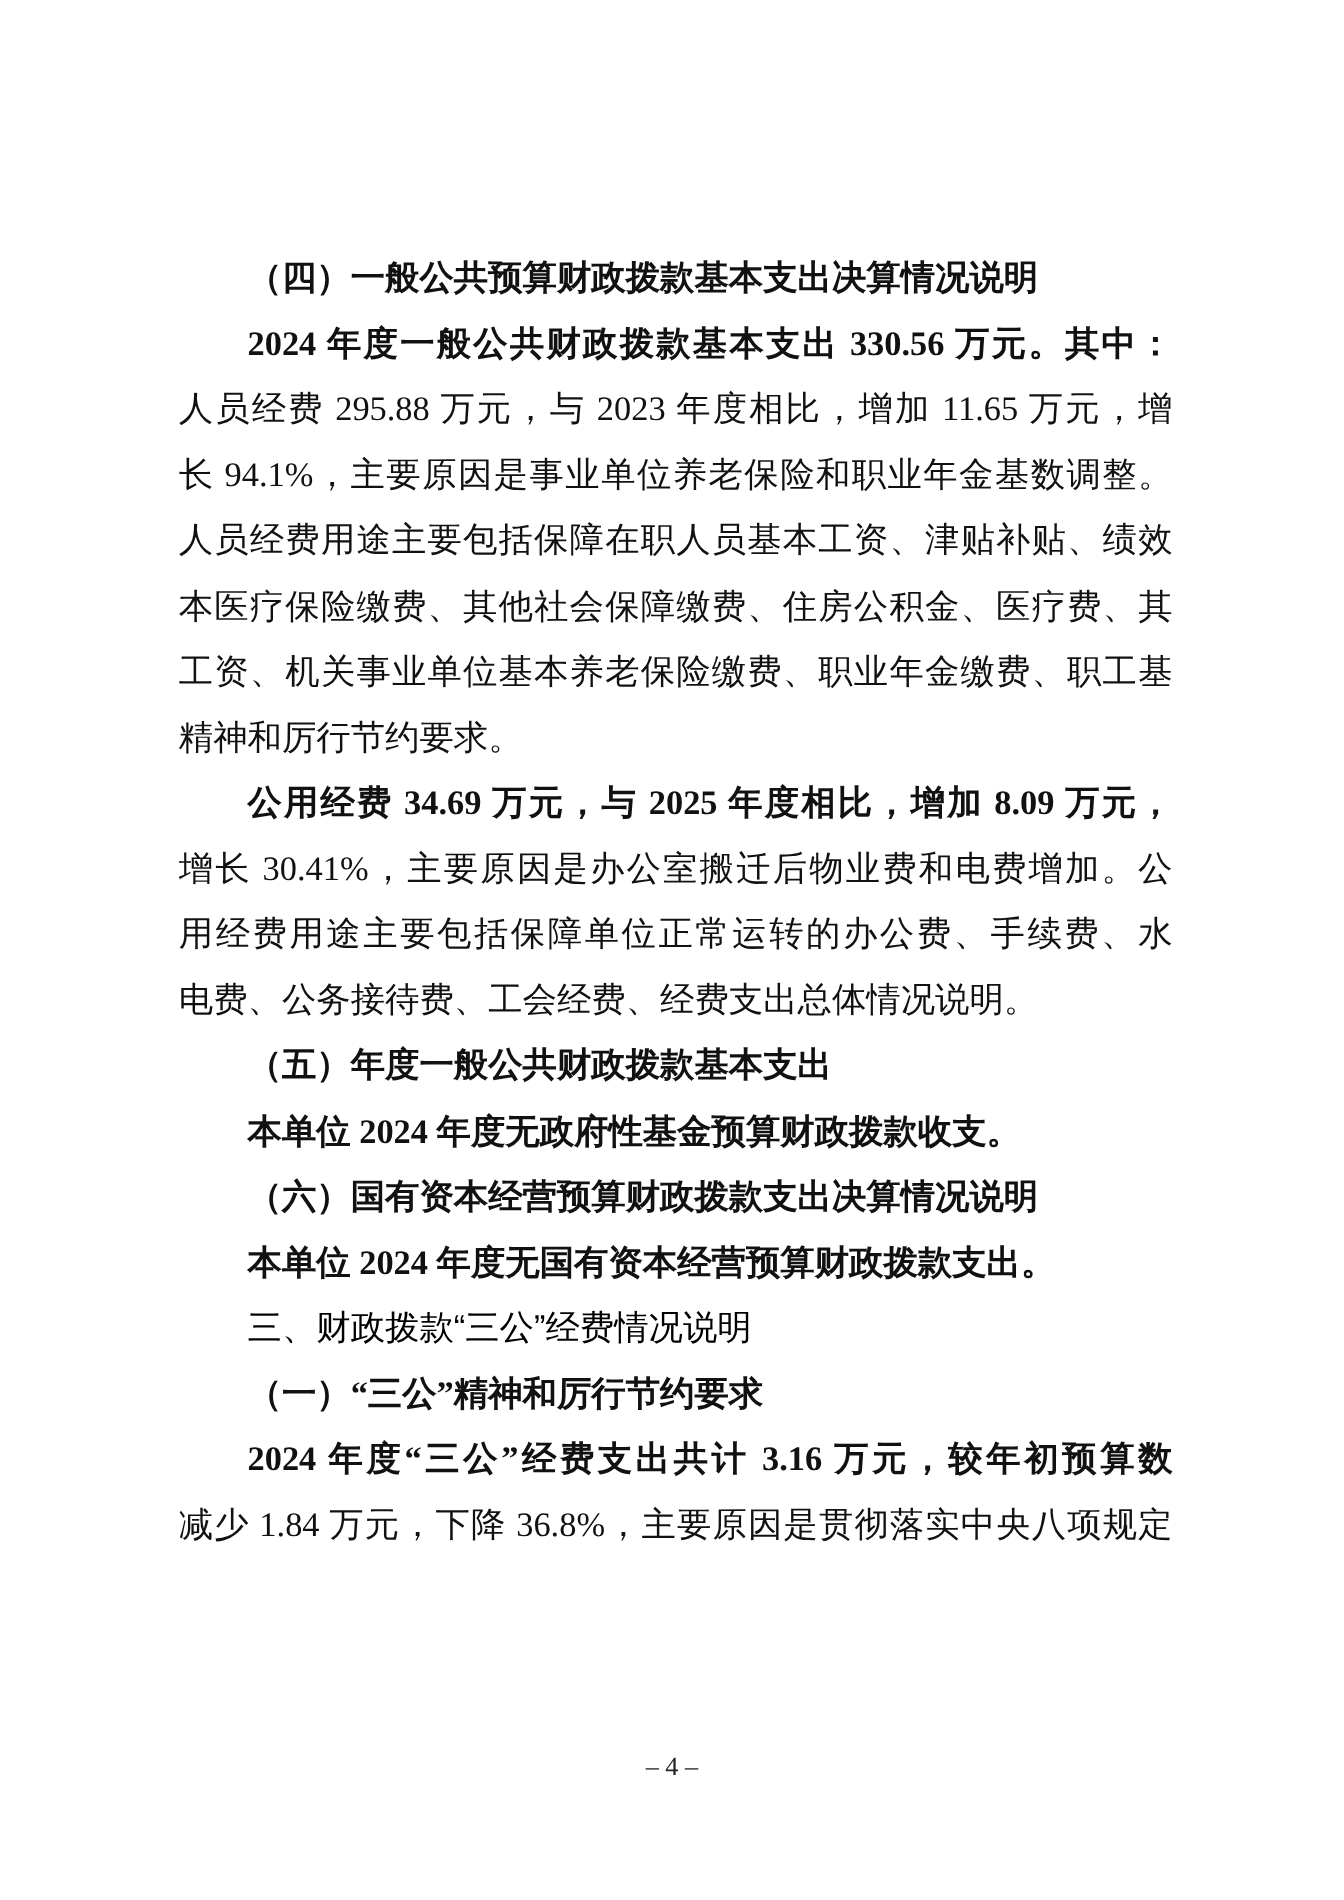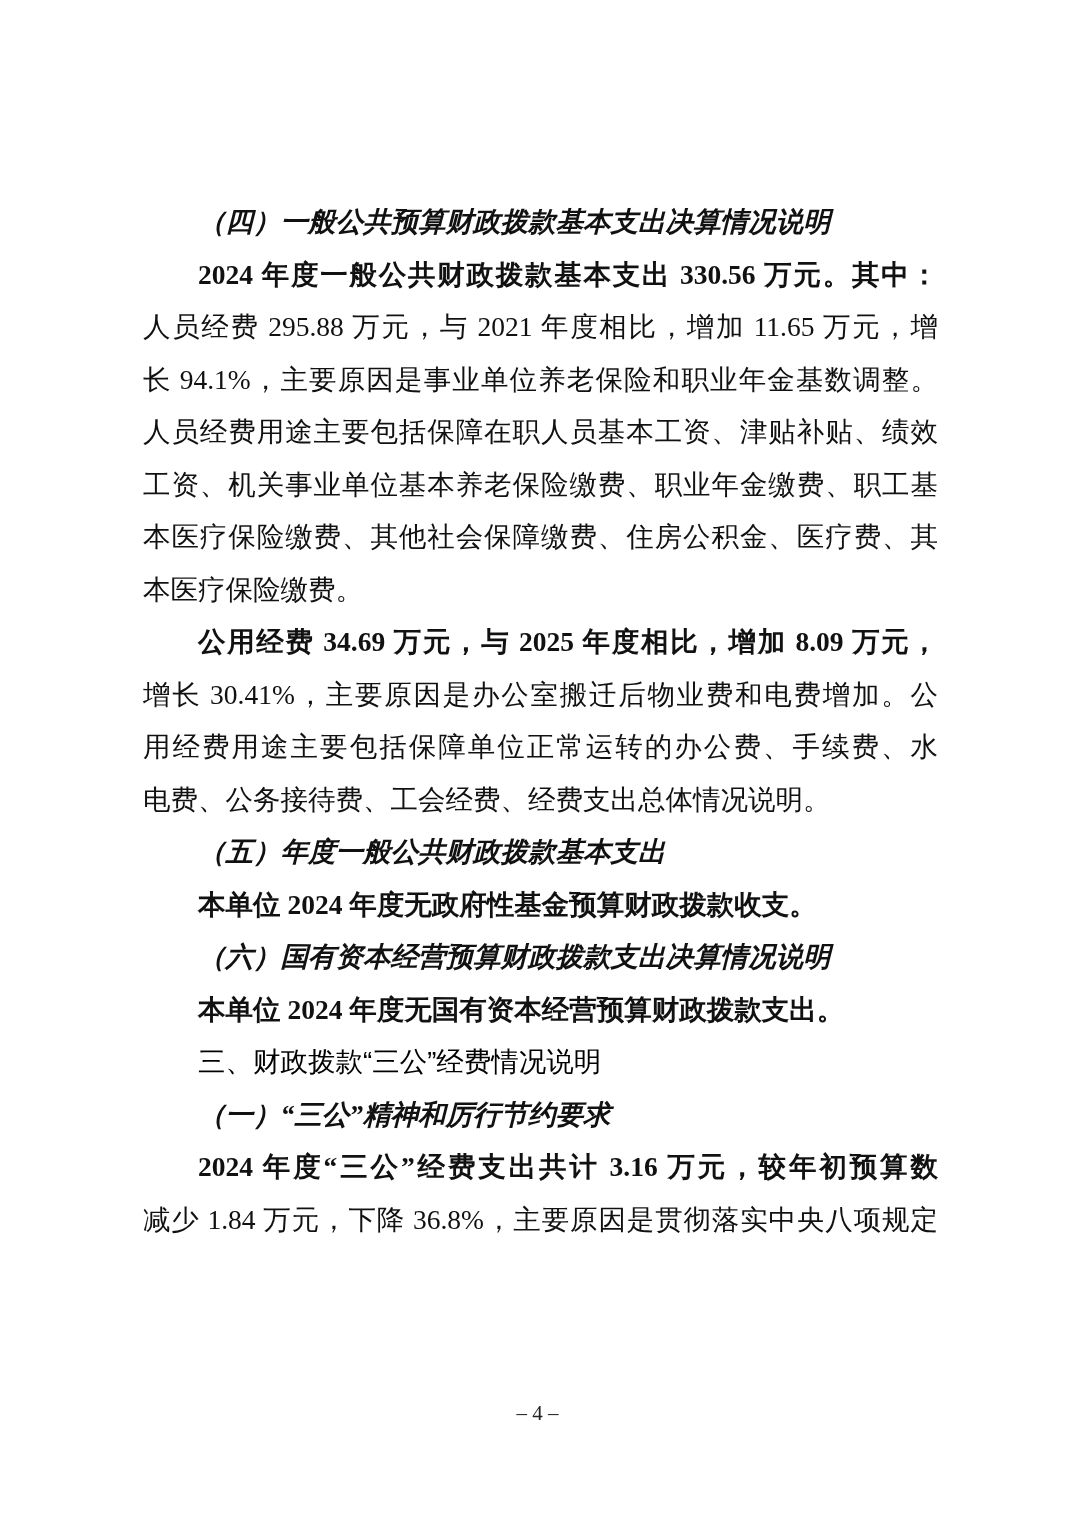--- a/index.html
+++ b/index.html
@@ -25,21 +25,21 @@
     overflow: hidden;
     font-size: 27.5px;
     color: #111111;
     text-align: justify;
     text-align-last: left;
     text-justify: inter-character;
     white-space: normal;
   }
   .just { text-align-last: justify; }
   .indent { text-indent: 55px; font-weight: bold; }
-  .kai-h { font-weight: 600; font-style: italic; }
+  .kai-h { font-weight: 600; }
   .hei-h {
     font-family: "Liberation Sans", "DejaVu Sans", sans-serif;
     font-weight: 400;
     color: #000000;
   }
   .footer {
     position: absolute;
     left: 0; top: 1400px;
     width: 1075px;
     text-align: center;
@@ -49,26 +49,26 @@
     font-family: "Liberation Serif", "DejaVu Serif", serif;
   }
 </style>
 </head>
 <body>
 
 <div class="page">
   <div class="content">
     <div class="ln kai-h indent">（四）一般公共预算财政拨款基本支出决算情况说明</div>
     <div class="ln indent just">2024 年度一般公共财政拨款基本支出 330.56 万元。其中：</div>
-    <div class="ln just">人员经费 295.88 万元，与 2021 年度相比，增加 11.65 万元，增</div>
+    <div class="ln just">人员经费 295.88 万元，与 2023 年度相比，增加 11.65 万元，增</div>
     <div class="ln just">长 94.1%，主要原因是事业单位养老保险和职业年金基数调整。</div>
     <div class="ln just">人员经费用途主要包括保障在职人员基本工资、津贴补贴、绩效</div>
+    <div class="ln just">本医疗保险缴费、其他社会保障缴费、住房公积金、医疗费、其</div>
     <div class="ln just">工资、机关事业单位基本养老保险缴费、职业年金缴费、职工基</div>
-    <div class="ln just">本医疗保险缴费、其他社会保障缴费、住房公积金、医疗费、其</div>
-    <div class="ln">本医疗保险缴费。</div>
+    <div class="ln">精神和厉行节约要求。</div>
     <div class="ln indent just">公用经费 34.69 万元，与 2025 年度相比，增加 8.09 万元，</div>
     <div class="ln just">增长 30.41%，主要原因是办公室搬迁后物业费和电费增加。公</div>
     <div class="ln just">用经费用途主要包括保障单位正常运转的办公费、手续费、水费、</div>
     <div class="ln">电费、公务接待费、工会经费、经费支出总体情况说明。</div>
     <div class="ln kai-h indent">（五）年度一般公共财政拨款基本支出</div>
     <div class="ln indent">本单位 2024 年度无政府性基金预算财政拨款收支。</div>
     <div class="ln kai-h indent">（六）国有资本经营预算财政拨款支出决算情况说明</div>
     <div class="ln indent">本单位 2024 年度无国有资本经营预算财政拨款支出。</div>
     <div class="ln hei-h indent">三、财政拨款“三公”经费情况说明</div>
     <div class="ln kai-h indent">（一）“三公”精神和厉行节约要求</div>

